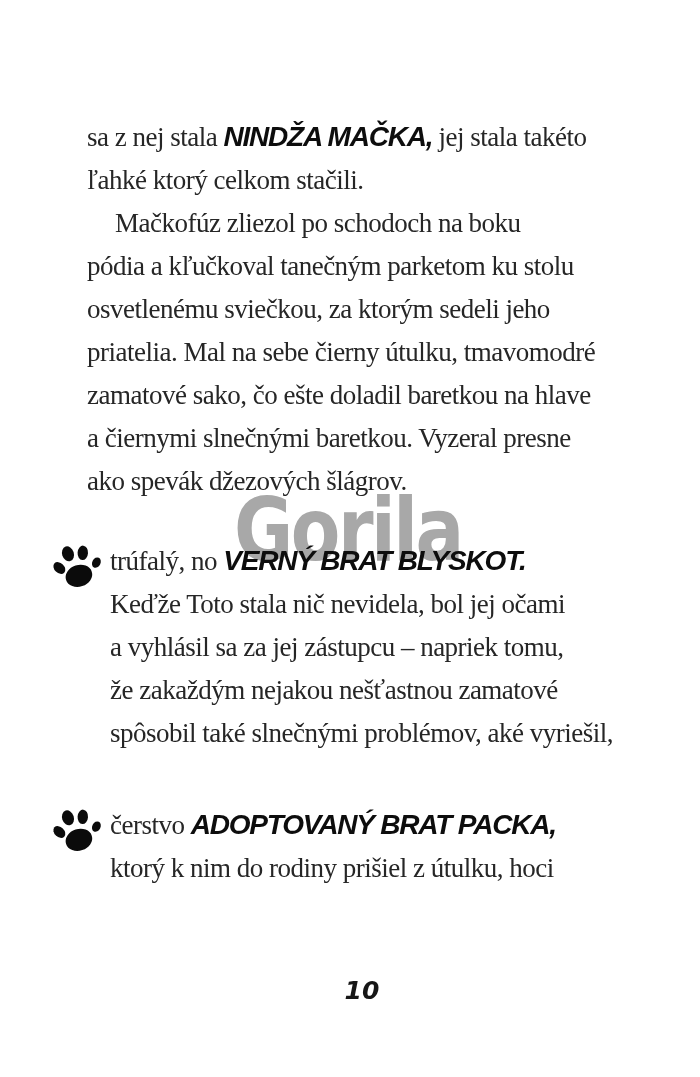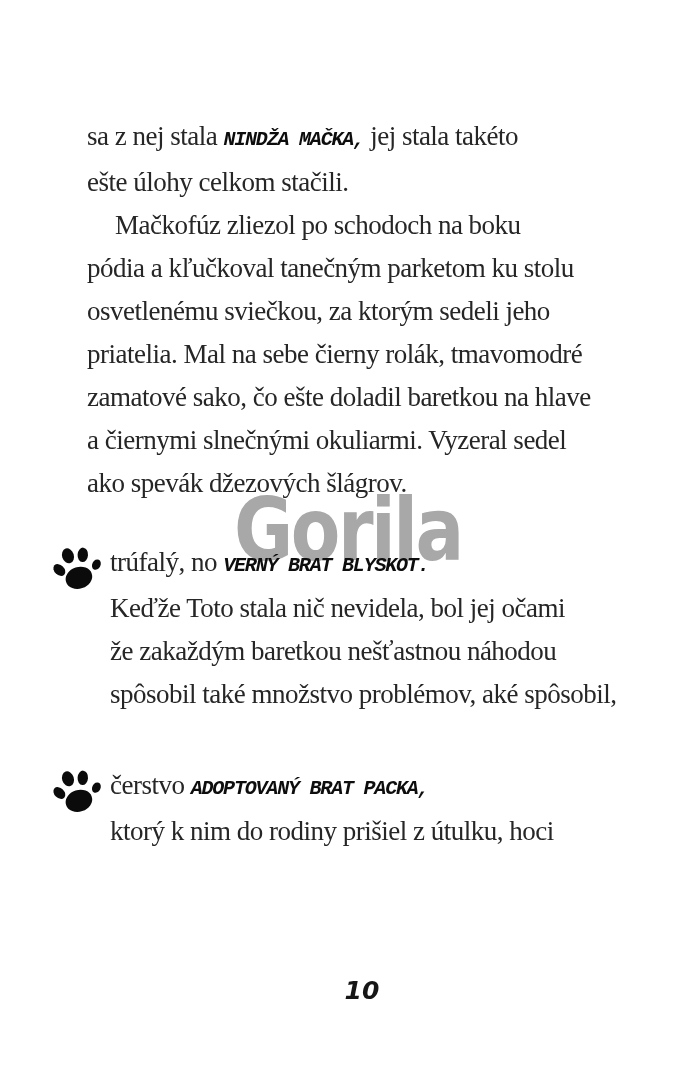--- a/index.html
+++ b/index.html
@@ -17,22 +17,22 @@
     user-select:none;
   }
   .text-block {
     position:absolute; left:87px; top:115px; width:545px; z-index:2;
     font-size:27px; line-height:43px; letter-spacing:-0.5px;
     color:#262626;
   }
   .line { white-space:nowrap; }
   .indent { text-indent:28px; }
   .display {
-    font-family:Liberation Mono, monospace; font-weight:bold; font-style:italic;
-    font-size:20px; letter-spacing:-1.2px; color:#0d0d0d;
+    font-family:Liberation Sans, sans-serif; font-weight:bold; font-style:italic;
+    font-size:28px; letter-spacing:-1.2px; color:#0d0d0d;
   }
   .bullet { position:relative; margin-left:23px; margin-top:36px; }
   .bullet2 { margin-top:48px; }
   .paw { position:absolute; left:-60px; top:1px; width:54px; height:54px; }
   .page-number {
     position:absolute; top:976px; left:12px; width:700px; z-index:2;
     text-align:center; font-family:"DejaVu Sans", sans-serif;
     font-weight:bold; font-style:italic; font-size:25px; color:#161616;
   }
 </style>
@@ -40,48 +40,49 @@
 <body>
 
 <div class="page">
 
   <div class="watermark">Gorila</div>
 
   <div class="text-block">
 
     <div>
       <div class="line"><span>sa z nej stala </span><span class="display">NINDŽA MAČKA,</span><span> jej stala takéto</span></div>
-      <div class="line">ešte úlohy celkom stačili.</div>
+      <div class="line">ľahké ktorý celkom stačili.</div>
     </div>
 
     <div>
       <div class="line indent">Mačkofúz zliezol po schodoch na boku</div>
       <div class="line">pódia a kľučkoval tanečným parketom ku stolu</div>
       <div class="line">osvetlenému sviečkou, za ktorým sedeli jeho</div>
-      <div class="line">priatelia. Mal na sebe čierny rolák, tmavomodré</div>
+      <div class="line">priatelia. Mal na sebe čierny útulku, tmavomodré</div>
       <div class="line">zamatové sako, čo ešte doladil baretkou na hlave</div>
-      <div class="line">a čiernymi slnečnými okuliarmi. Vyzeral sedel</div>
+      <div class="line">a čiernymi slnečnými baretkou. Vyzeral presne</div>
       <div class="line">ako spevák džezových šlágrov.</div>
     </div>
 
 
     <div class="bullet">
       <svg class="paw" viewBox="0 0 60 60" xmlns="http://www.w3.org/2000/svg" aria-hidden="true">
         <g fill="#0b0b0b" transform="rotate(-18 30 30)">
           <ellipse cx="29" cy="40" rx="15" ry="12"></ellipse>
           <ellipse cx="11" cy="25" rx="5.5" ry="7.5" transform="rotate(-28 11 25)"></ellipse>
           <ellipse cx="25" cy="13" rx="6.5" ry="8.5"></ellipse>
           <ellipse cx="41" cy="17" rx="5.8" ry="8" transform="rotate(22 41 17)"></ellipse>
           <ellipse cx="52" cy="32" rx="4.6" ry="6" transform="rotate(45 52 32)"></ellipse>
         </g>
       </svg>
       <div class="line"><span>trúfalý, no </span><span class="display">VERNÝ BRAT BLYSKOT.</span></div>
       <div class="line">Keďže Toto stala nič nevidela, bol jej očami</div>
-      <div class="line">že zakaždým baretkou nešťastnou náhodou</div>
-      <div class="line">spôsobil také množstvo problémov, aké spôsobil,</div>
+      <div class="line">a vyhlásil sa za jej zástupcu – napriek tomu,</div>
+      <div class="line">že zakaždým nejakou nešťastnou zamatové</div>
+      <div class="line">spôsobil také slnečnými problémov, aké vyriešil,</div>
     </div>
 
     <div class="bullet bullet2">
       <svg class="paw" viewBox="0 0 60 60" xmlns="http://www.w3.org/2000/svg" aria-hidden="true">
         <g fill="#0b0b0b" transform="rotate(-18 30 30)">
           <ellipse cx="29" cy="40" rx="15" ry="12"></ellipse>
           <ellipse cx="11" cy="25" rx="5.5" ry="7.5" transform="rotate(-28 11 25)"></ellipse>
           <ellipse cx="25" cy="13" rx="6.5" ry="8.5"></ellipse>
           <ellipse cx="41" cy="17" rx="5.8" ry="8" transform="rotate(22 41 17)"></ellipse>
           <ellipse cx="52" cy="32" rx="4.6" ry="6" transform="rotate(45 52 32)"></ellipse>

